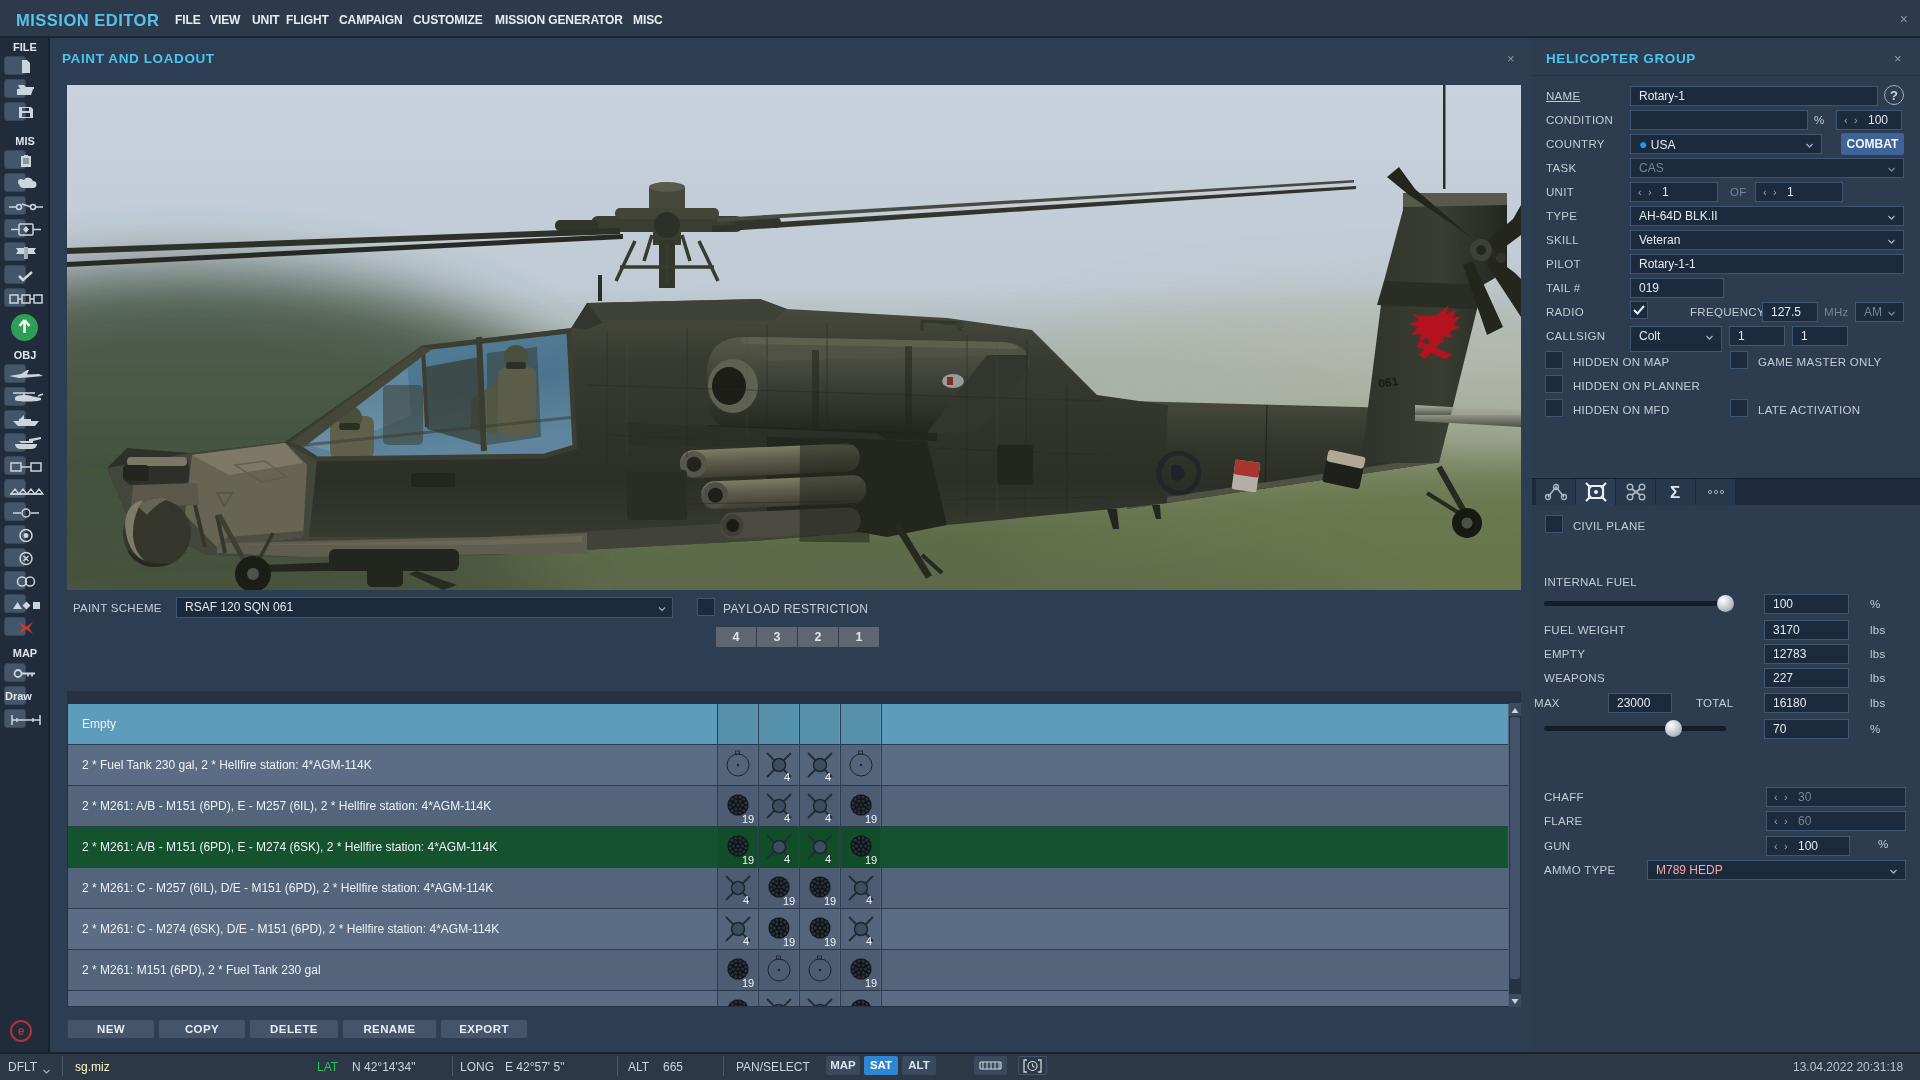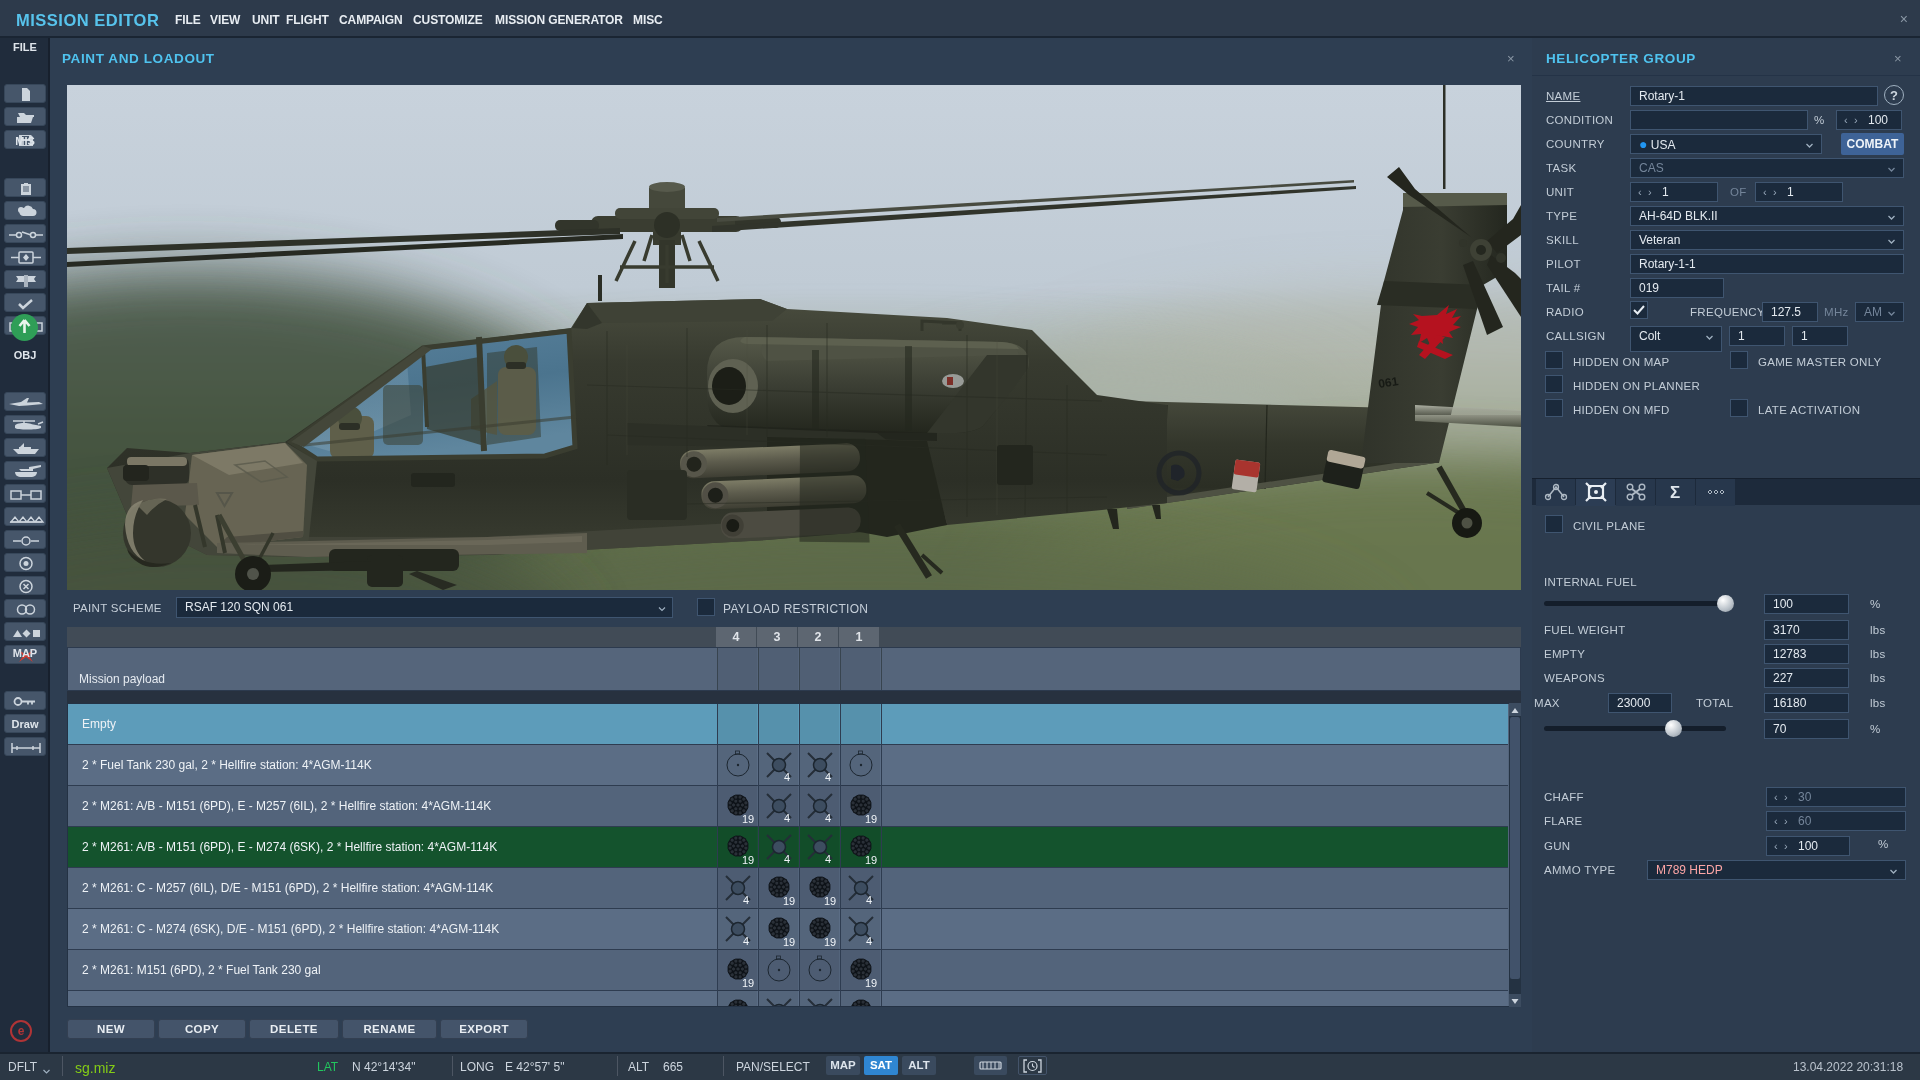--- a/index.html
+++ b/index.html
@@ -7,21 +7,21 @@
 .abs { position:absolute; }
 #root { position:relative; width:1920px; height:1080px; }
 
 #topbar { left:0; top:0; width:1920px; height:38px; background:#2d3a4b; border-bottom:2px solid #1a2533; }
 #logo { left:16px; top:11px; font-size:16.5px; font-weight:bold; color:#57c3ec; letter-spacing:0.5px; }
 .menuitem { top:13px; font-size:12px; font-weight:bold; color:#e8edf2; letter-spacing:-0.1px; }
 #topx { right:12px; top:11px; color:#8b98a6; font-size:14px; }
 
 #toolbar { left:0; top:38px; width:50px; height:1042px; background:#202c3c; border-right:2px solid #17202d; }
 .tlabel { width:50px; text-align:center; font-size:11px; font-weight:bold; color:#dfe5eb; }
-.tbtn { left:4px; width:42px; height:19px; background:#46566a; border-radius:3px; border:1px solid #37475a; color:#ccd4dc; font-size:12px; text-align:center; line-height:18px;margin-top:28px; }
+.tbtn { left:4px; width:22px; height:19px; background:#46566a; border-radius:3px; border:1px solid #37475a; color:#ccd4dc; font-size:12px; text-align:center; line-height:18px; }
 
 #lpanel { left:52px; top:38px; width:1478px; height:1014px; background:#2e3e52; }
 #lptitle { left:10px; top:13px; font-size:13.5px; font-weight:bold; color:#4fc3ef; letter-spacing:0.6px; }
 #lpx { left:1455px; top:13px; color:#8b98a6; font-size:13px; }
 #imgwrap { left:15px; top:47px; width:1454px; height:505px; overflow:hidden; }
 
 .flabel { font-size:11.5px; color:#c6cfd9; letter-spacing:0.3px; }
 .input, .dropdown { background:#1b2a3c; border:1px solid #3f5570; color:#e4eaf0; font-size:12px; line-height:18px; padding-left:8px; }
 .chev { position:absolute; right:6px; top:7px; width:8px; height:8px; color:#9fb0c0; }
 .checkbox { width:18px; height:18px; background:#1b2a3c; border:1px solid #3f5570; }
@@ -473,30 +473,20 @@
 
     <div class="abs flabel" style="left:21px; top:564px;">PAINT SCHEME</div>
     <div class="abs dropdown" style="left:124px; top:559px; width:497px; height:21px;">RSAF 120 SQN 061
       <svg class="chev" viewBox="0 0 8 8">
           <path d="M1 2.5 L4 5.5 L7 2.5" stroke="#9fb0c0" stroke-width="1.2" fill="none"></path>
         </svg>
     </div>
     <div class="abs checkbox" style="left:645px; top:560px;"></div>
     <div class="abs flabel" style="left:671px; top:564px; font-size:12px;">PAYLOAD RESTRICTION</div>
 
-    <div class="abs" id="thead">
-      <div id="payloadrow">
-          <div style="position:absolute; left:11px; top:24px;">Mission payload</div>
-          <div style="position:absolute; left:649px; top:0; width:40px; height:42px; border-left:1px solid #38444f; background:rgba(0,0,0,0.05);"></div>
-          <div style="position:absolute; left:690px; top:0; width:40px; height:42px; border-left:1px solid #38444f; background:rgba(0,0,0,0.05);"></div>
-          <div style="position:absolute; left:731px; top:0; width:40px; height:42px; border-left:1px solid #38444f; background:rgba(0,0,0,0.05);"></div>
-          <div style="position:absolute; left:772px; top:0; width:40px; height:42px; border-left:1px solid #38444f; background:rgba(0,0,0,0.05);"></div>
-          <div style="position:absolute; left:813px; top:0; width:0px; height:42px; border-left:1px solid #38444f;"></div>
-        </div>
-    </div>
     <div class="abs" style="left:15px; top:653px; width:1454px; height:12px; background:#27313f;"></div>
     <div id="numcells">
         <div class="abs" style="left:664px; top:589px; width:40px; height:20px; background:#5d6671; color:#e0e4e9; font-size:12.5px; font-weight:bold; text-align:center; line-height:20px;">4</div>
   <div class="abs" style="left:705px; top:589px; width:40px; height:20px; background:#5d6671; color:#e0e4e9; font-size:12.5px; font-weight:bold; text-align:center; line-height:20px;">3</div>
   <div class="abs" style="left:746px; top:589px; width:40px; height:20px; background:#5d6671; color:#e0e4e9; font-size:12.5px; font-weight:bold; text-align:center; line-height:20px;">2</div>
   <div class="abs" style="left:787px; top:589px; width:40px; height:20px; background:#5d6671; color:#e0e4e9; font-size:12.5px; font-weight:bold; text-align:center; line-height:20px;">1</div>
       </div>
 
     <div class="abs" id="tbody"></div>
     <div id="tablerows">
@@ -1062,21 +1052,21 @@
     </div>
   </div>
 
   <div class="abs" id="botbar"></div>
   <div id="botitems">
   <div class="abs" style="left:8px; top:1060px; font-size:12px; color:#cdd5de; ">DFLT</div>
   <div class="abs" style="left:42px; top:1062px;"><svg width="9" height="9" viewBox="0 0 9 9">
           <path d="M1.5 3 L4.5 6 L7.5 3" stroke="#9fb0c0" stroke-width="1.2" fill="none"></path>
         </svg></div>
   <div class="bdiv" style="left:62px; top:1056px;"></div>
-  <div class="abs" style="left:75px; top:1060px; font-size:14px; color:#84cc16; ">sg.miz</div>
+  <div class="abs" style="left:75px; top:1060px; font-size:12px; color:#fef9c3; ">sg.miz</div>
   <div class="abs" style="left:317px; top:1060px; font-size:12px; color:#22c55e; ">LAT</div>
   <div class="abs" style="left:352px; top:1060px; font-size:12px; color:#cdd5de; ">N 42°14'34"</div>
   <div class="bdiv" style="left:452px; top:1056px;"></div>
   <div class="abs" style="left:460px; top:1060px; font-size:12px; color:#cdd5de; ">LONG</div>
   <div class="abs" style="left:505px; top:1060px; font-size:12px; color:#cdd5de; ">E 42°57' 5"</div>
   <div class="bdiv" style="left:617px; top:1056px;"></div>
   <div class="abs" style="left:628px; top:1060px; font-size:12px; color:#cdd5de; ">ALT</div>
   <div class="abs" style="left:663px; top:1060px; font-size:12px; color:#cdd5de; ">665</div>
   <div class="bdiv" style="left:723px; top:1056px;"></div>
   <div class="abs" style="left:736px; top:1060px; font-size:12px; color:#cdd5de; ">PAN/SELECT</div>

